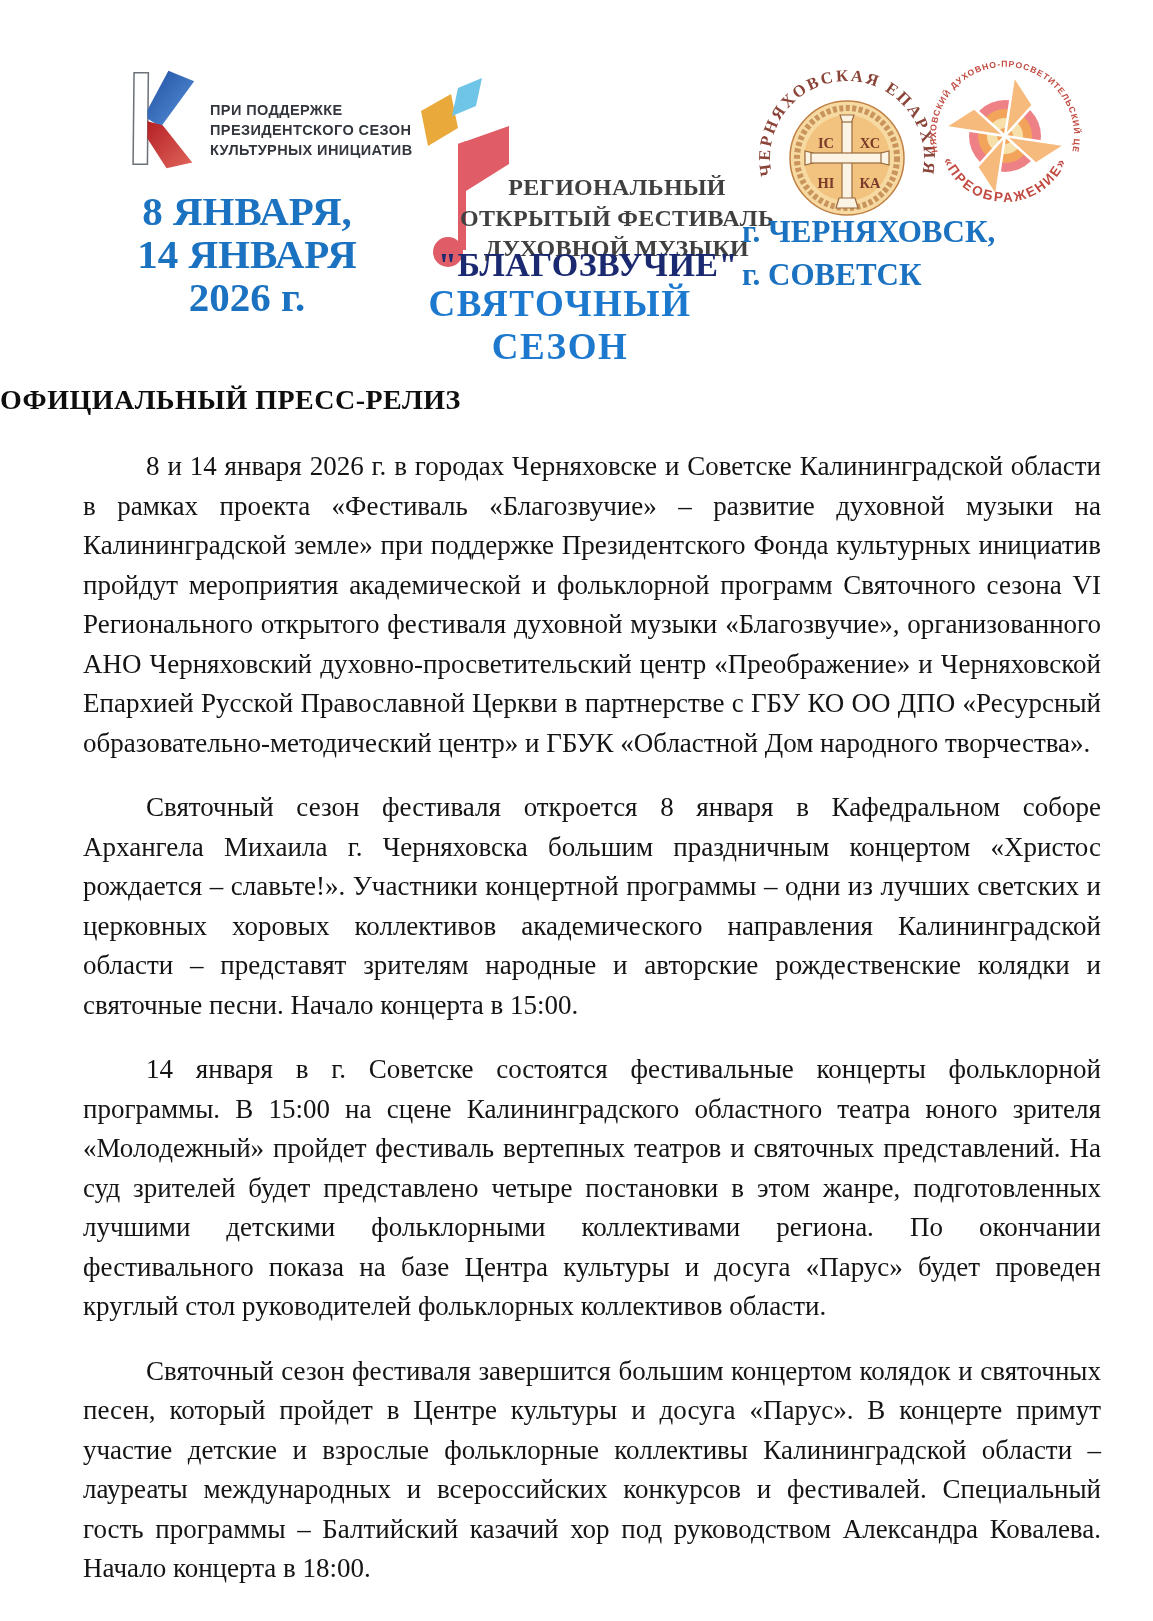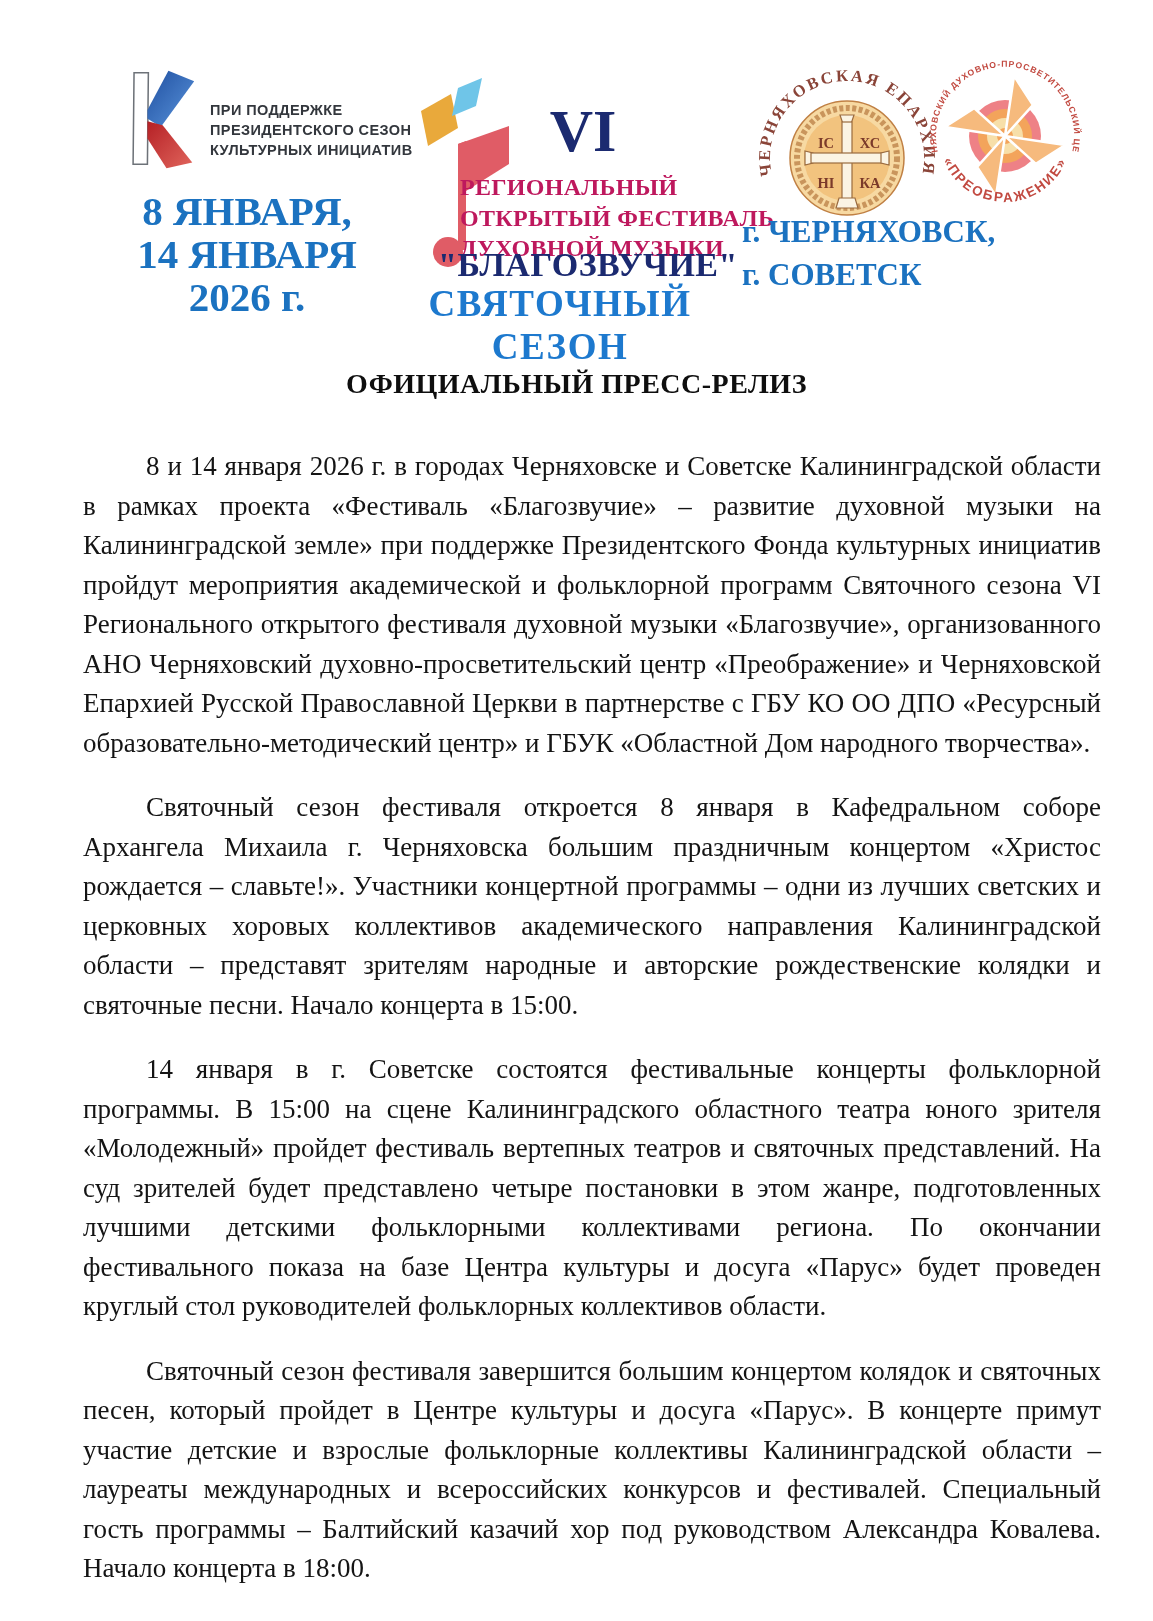--- a/index.html
+++ b/index.html
@@ -12,32 +12,32 @@
   }
   
   .pfki{position:absolute;left:112px;top:66px;display:flex;align-items:center;}
   .pfki-text{margin-left:10px;font-family:"Liberation Sans",sans-serif;
     font-weight:bold;font-size:14.5px;line-height:20px;color:#33373d;letter-spacing:.4px;margin-top:22px;}
   .dates{position:absolute;left:108px;top:190px;width:278px;text-align:center;
     color:#1b72c0;font-weight:bold;font-size:41px;line-height:43px;}
   .note-logo{position:absolute;left:396px;top:76px;}
   .vi{position:absolute;left:508px;top:100px;width:150px;text-align:center;
     color:#1b2a70;font-weight:600;font-size:60px;line-height:62px;}
-  .fest-lines{position:absolute;left:460px;top:172px;color:#be185d;font-weight:bold;
-    font-size:24px;line-height:30.5px;letter-spacing:.3px;}
+  .fest-lines{position:absolute;left:460px;top:172px;color:#404040;font-weight:bold;
+    font-size:24px;line-height:30.5px;letter-spacing:.3px;text-align:center;}
   .fest-name{position:absolute;left:438px;top:246px;color:#1b2a70;font-weight:bold;
     font-size:34px;letter-spacing:.5px;}
   .season{position:absolute;left:362px;top:282px;width:396px;text-align:center;
     color:#1d79ce;font-weight:bold;font-size:37px;letter-spacing:1.5px;}
   .cities{position:absolute;left:742px;top:210px;width:326px;
     color:#1b72c0;font-weight:bold;font-size:31px;line-height:43px;}
   .seal{position:absolute;left:750px;top:40px;}
   .preobr{position:absolute;left:920px;top:48px;}
   
-  .doc-title{position:absolute;left:0;top:368px;width:1153px;text-align:center;
+  .doc-title{position:absolute;left:0;top:384px;width:1153px;text-align:left;
     color:#0e0e0e;font-weight:bold;font-size:28px;letter-spacing:.5px;}
   .doc-body{position:absolute;left:67px;top:447px;width:1018px;margin-left:16px;}
   .doc-body p{
     margin:0 0 25px 0;
     font-size:27px;line-height:39.5px;
     text-align:justify;text-indent:63px;
     color:#141414;
   }
 </style>
 </head>
@@ -75,21 +75,20 @@
   </div>
 
   <svg class="note-logo" width="152" height="238" viewBox="0 0 152 238">
     <polygon points="25,35 55,18 62,52 32,70" fill="#e9a93b"></polygon>
     <polygon points="62,12 86,2 80,30 56,40" fill="#6fc5e8"></polygon>
     <polygon points="62,68 113,50 113,88 62,120" fill="#e05c66"></polygon>
     <polygon points="62,68 70,65 70,174 62,174" fill="#e05c66"></polygon>
     <circle cx="52" cy="176" r="15" fill="#e05c66"></circle>
   </svg>
 
-  <div class="vi">VI</div>
   <div class="fest-lines">
     <div>РЕГИОНАЛЬНЫЙ</div>
     <div>ОТКРЫТЫЙ ФЕСТИВАЛЬ</div>
     <div>ДУХОВНОЙ МУЗЫКИ</div>
   </div>
   <div class="fest-name">"БЛАГОЗВУЧИЕ"</div>
   <div class="season">СВЯТОЧНЫЙ СЕЗОН</div>
 
   <div class="cities">
     <div>г. ЧЕРНЯХОВСК,</div>

